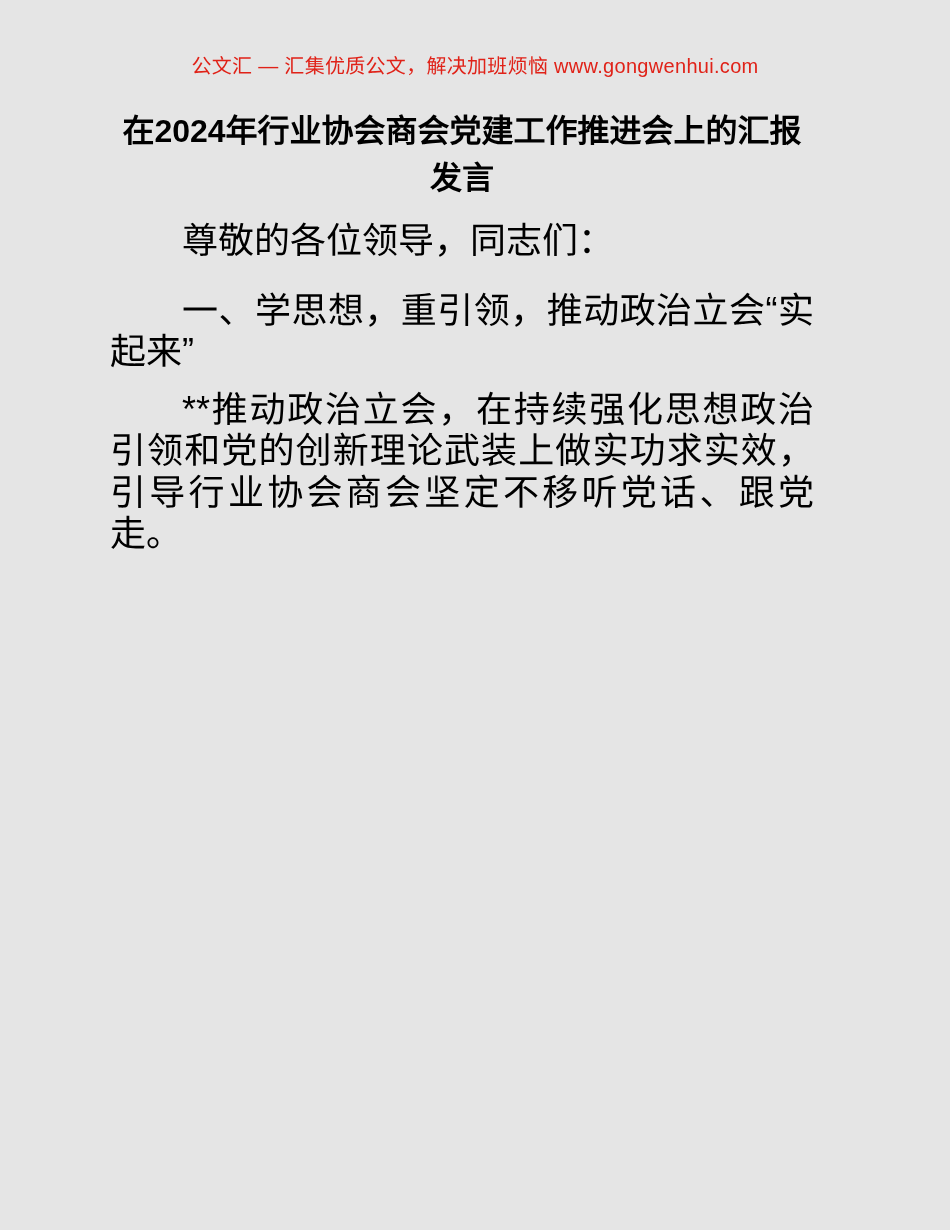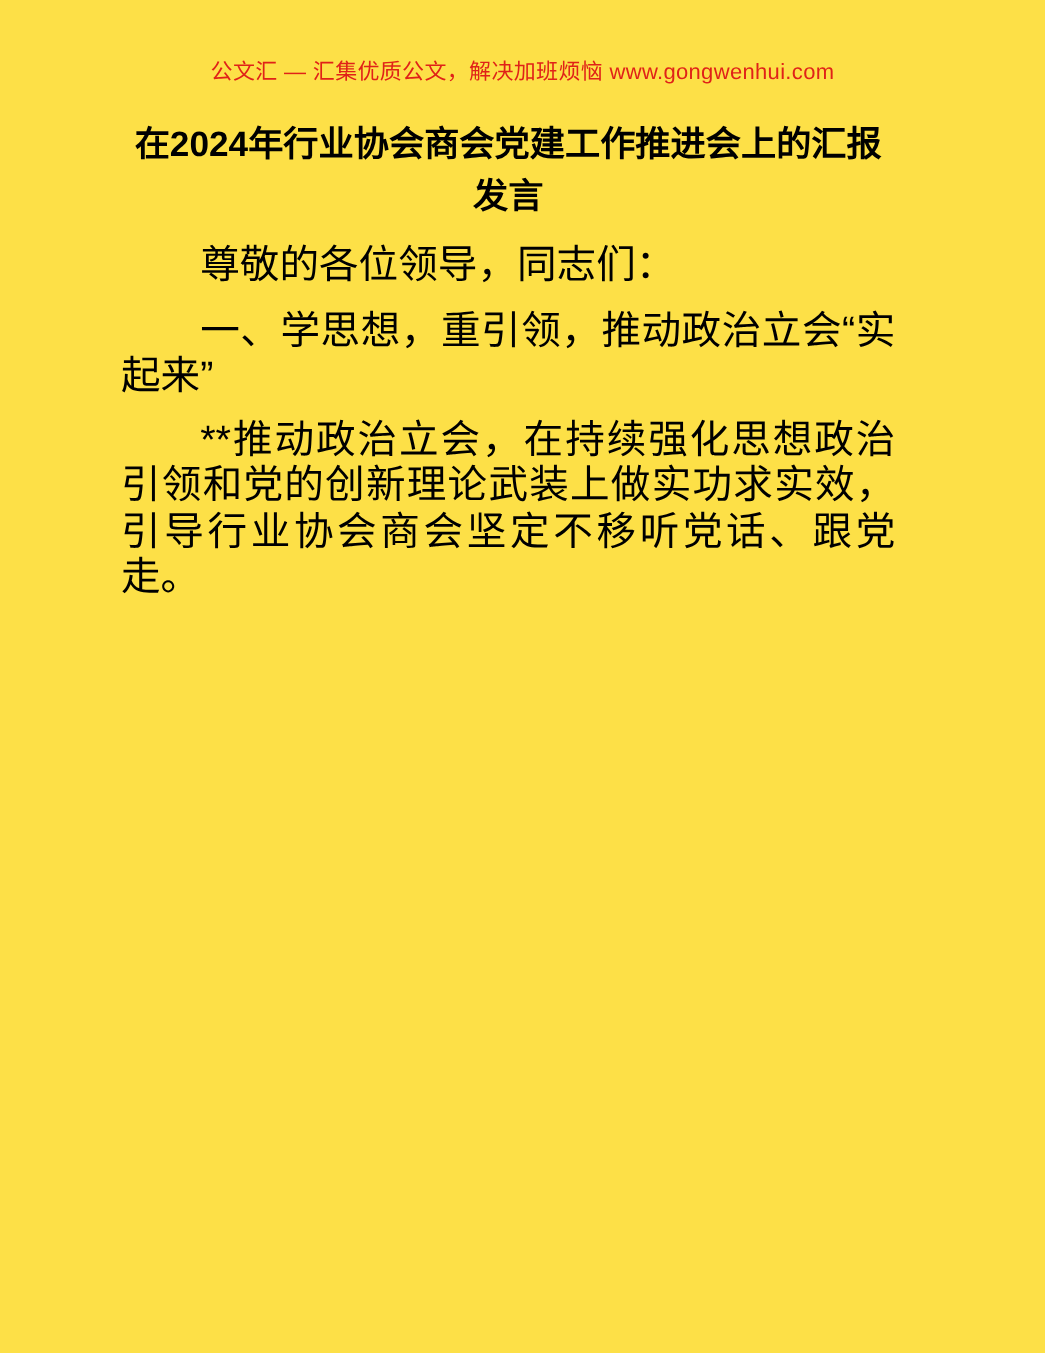--- a/index.html
+++ b/index.html
@@ -7,21 +7,21 @@
     margin: 0;
     padding: 0;
     background: #ffffff;
   }
 
   .page {
     position: relative;
     width: 950px;
     height: 1230px;
     margin: 0 auto;
-    background: #fde047;
+    background: #e5e5e5;
     overflow: hidden;
     box-sizing: border-box;
     font-family: "Liberation Sans", "DejaVu Sans", sans-serif;
     -webkit-font-smoothing: antialiased;
   }
 
   
   .doc-header {
     position: absolute;
     top: 52px;
@@ -61,21 +61,21 @@
     color: #000000;
     margin: 0 0 14px 0;
     text-indent: 2em;
     text-align: justify;
     text-justify: inter-ideograph;
     word-break: break-all;
     letter-spacing: 0px;
   }
 
   .para.section-heading {
-    margin-top: 18px;
+    margin-top: 28px;
     margin-bottom: 16px;
   }
 
   .para.salutation {
     margin-bottom: 14px;
   }
 </style>
 </head>
 <body>
 

